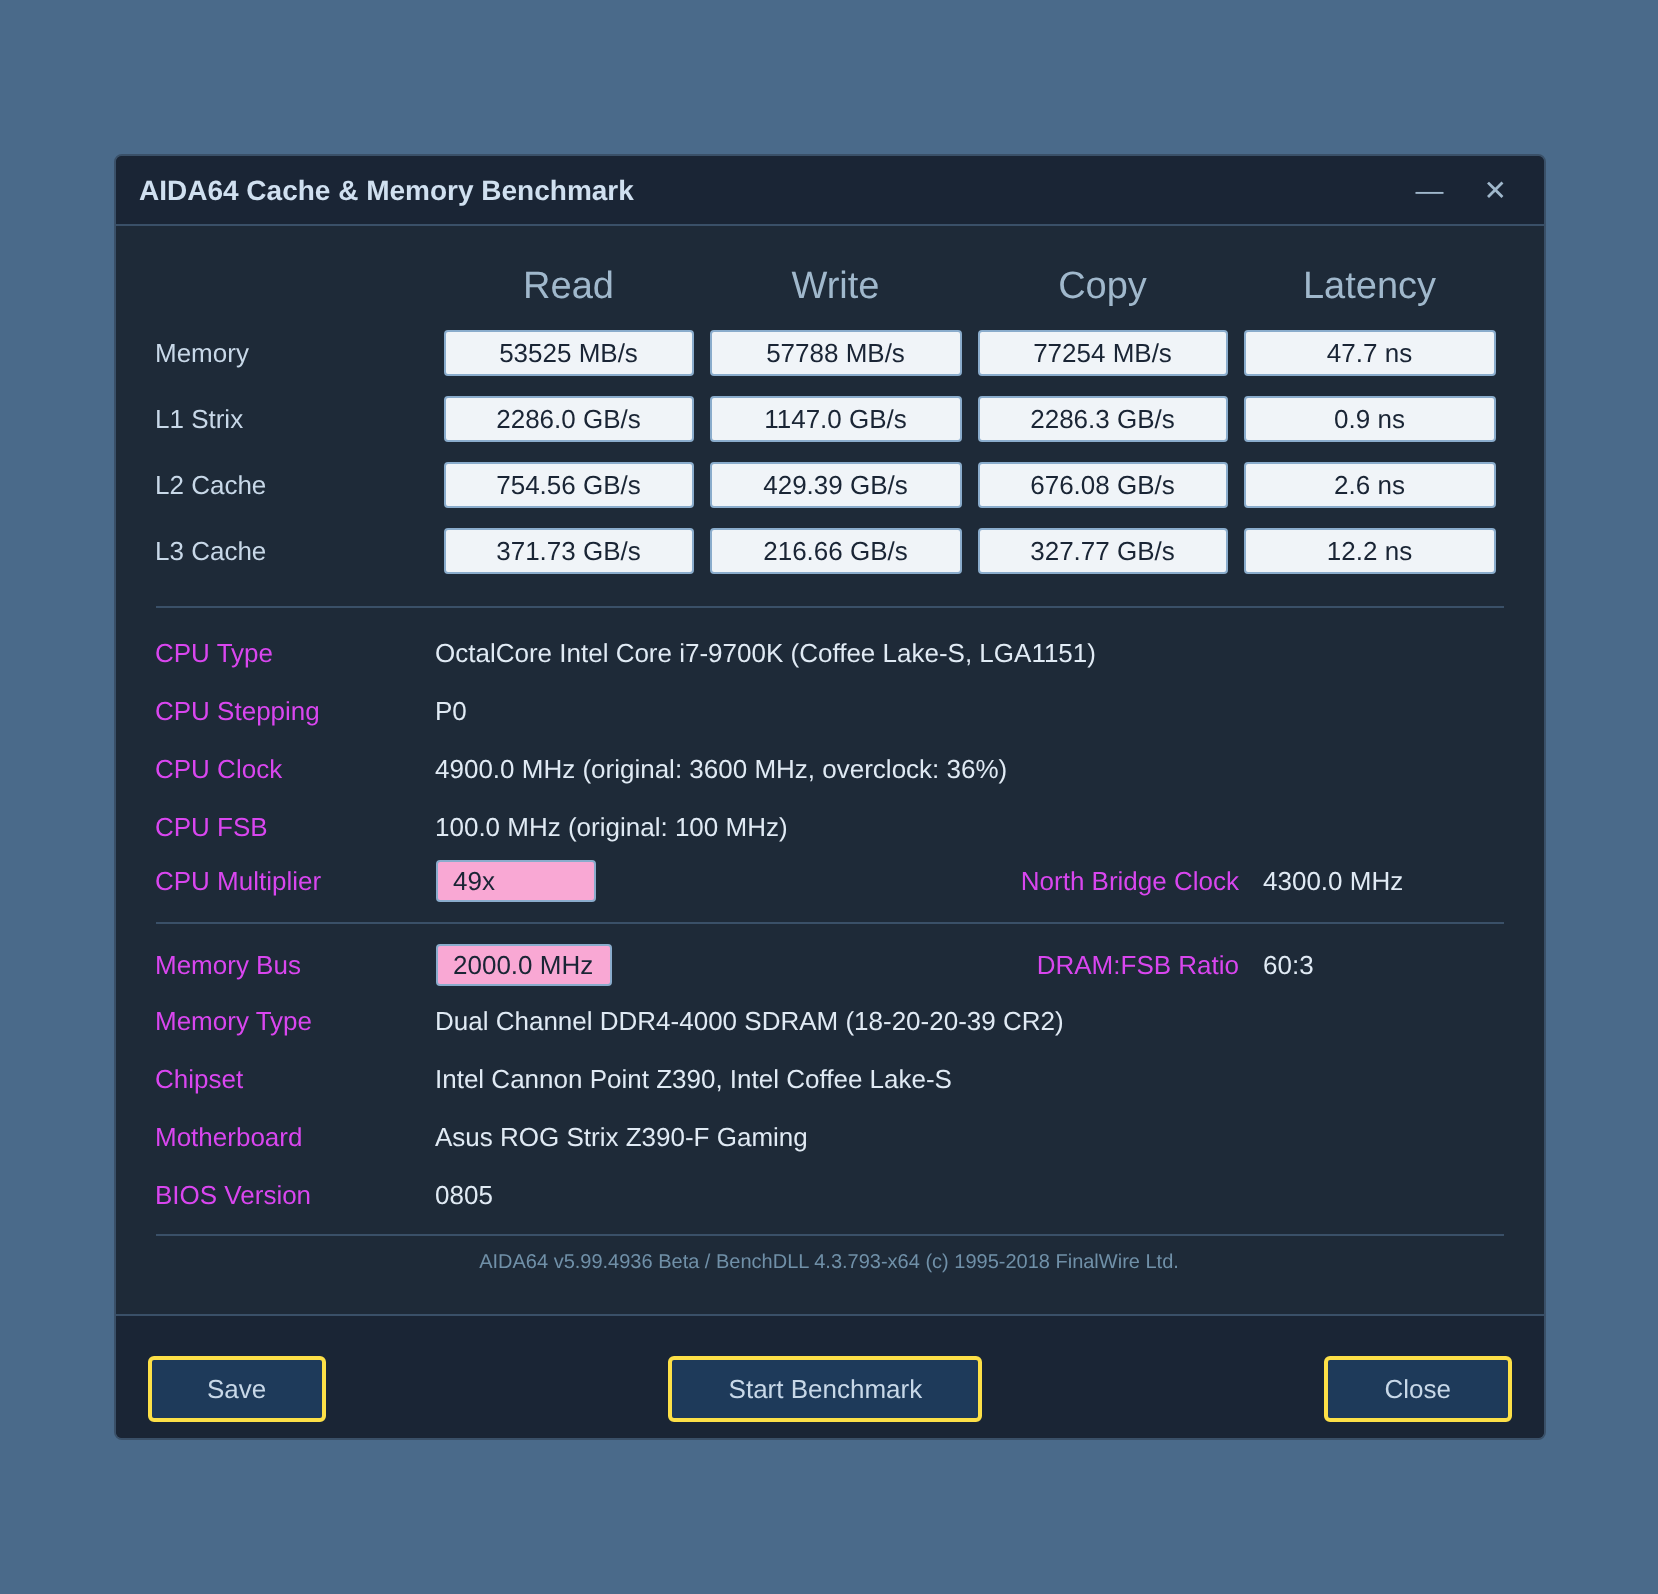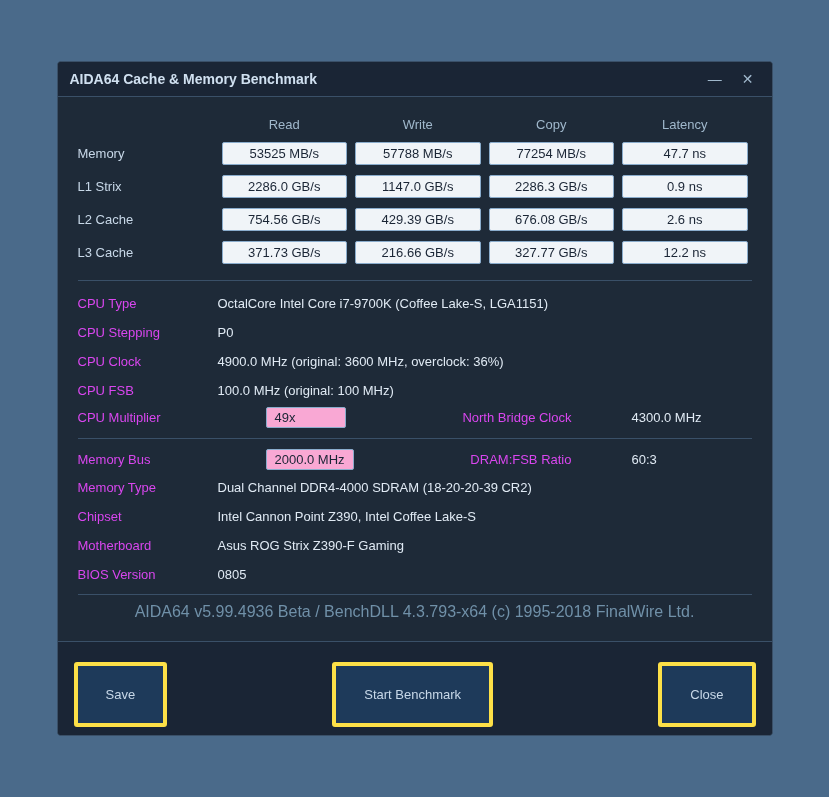--- a/index.html
+++ b/index.html
@@ -56,21 +56,21 @@
       margin-bottom: 16px;
     }
     .bench-header-row {
       display: grid;
       grid-template-columns: 140px 1fr 1fr 1fr 1fr;
       margin-bottom: 6px;
     }
     .bench-header-cell {
       text-align: center;
       color: #a0b8cc;
-      font-size: 13px;
+      font-size: 19px;
       padding: 4px 0;
     }
     .bench-data-row {
       display: grid;
       grid-template-columns: 140px 1fr 1fr 1fr 1fr;
       margin-bottom: 10px;
       align-items: center;
     }
     .bench-label {
       color: #c8d8e8;
@@ -102,21 +102,20 @@
       grid-template-columns: 140px 1fr;
       align-items: center;
       margin-bottom: 5px;
       min-height: 24px;
     }
     .info-row-double {
       display: grid;
       grid-template-columns: 140px 1fr 160px 120px;
       align-items: center;
       margin-bottom: 5px;
-      gap: 48px;
     }
     .info-label {
       color: #d946ef;
       font-size: 13px;
     }
     .info-value {
       color: #e0eaf4;
       font-size: 13px;
     }
     .info-value-box {
@@ -126,39 +125,39 @@
       border-radius: 2px;
       padding: 2px 8px;
       font-size: 13px;
       display: inline-block;
       min-width: 80px;
     }
     
     .footer-text {
       text-align: center;
       color: #7090a8;
-      font-size: 16px;
+      font-size: 10px;
       padding: 8px 0 4px 0;
       border-top: 1px solid #3a5068;
       margin-top: 8px;
     }
     
     .button-bar {
       background: #1a2535;
       padding: 8px 16px;
       display: flex;
       justify-content: space-between;
       border-top: 1px solid #3a5068;
     }
     .btn {
       background: #1e3a5a;
       color: #c8d8e8;
-      border: 4px solid #fde047;
+      border: 2px solid #fde047;
       border-radius: 3px;
-      padding: 21px 28px;
+      padding: 7px 28px;
       font-size: 13px;
       cursor: pointer;
       margin-top: 12px;
     }
   </style>
 </head>
 <body>
 
 <div class="window">
 

